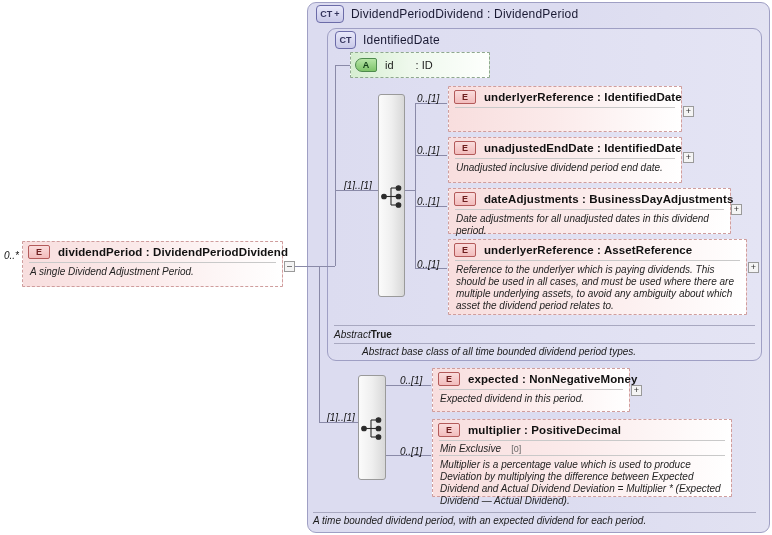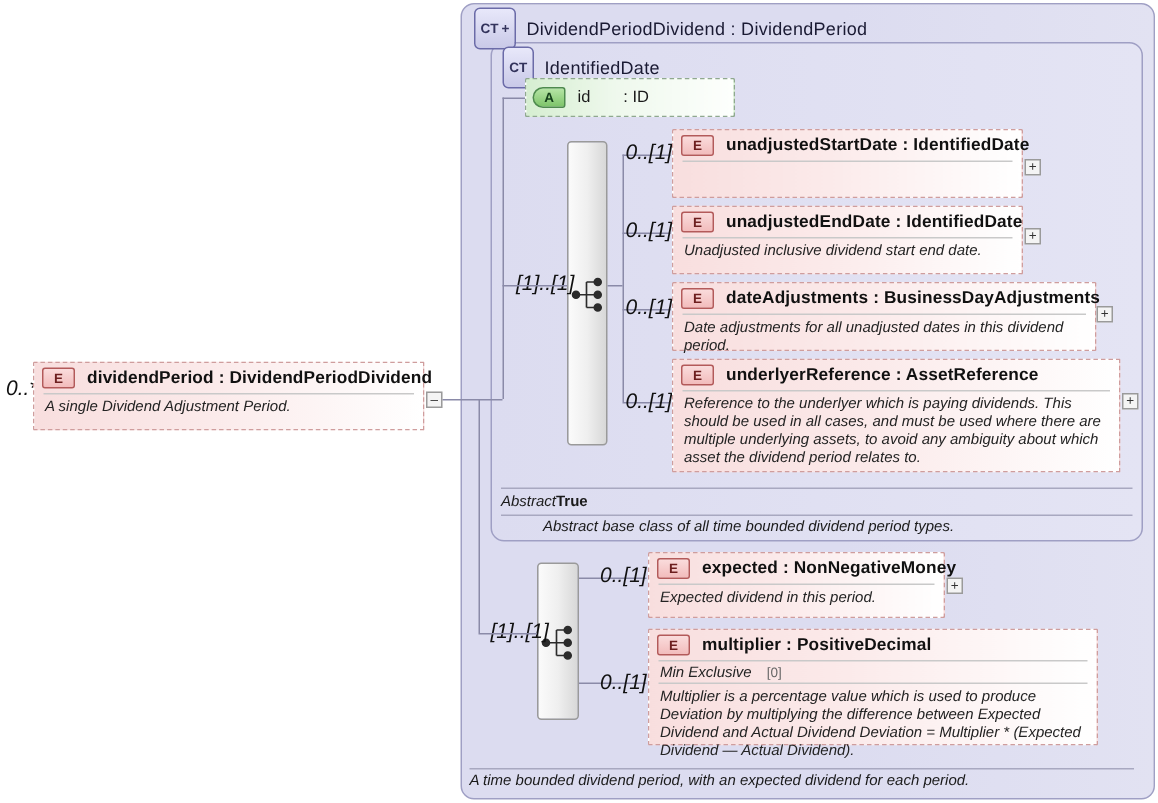--- a/index.html
+++ b/index.html
@@ -26,21 +26,21 @@
     left:327px;top:28px;width:435px;height:333px;
     background:linear-gradient(to right,#dcdcf0 0%,#e4e4f4 100%);
     border:1px solid #9f9fc4;
     border-radius:9px;
     box-sizing:border-box;
   }
 
   
   .badge{
     display:inline-flex;align-items:center;justify-content:center;
-    height:28px;min-width:21px;padding:0 3px;
+    height:18px;min-width:21px;padding:0 3px;
     border:1px solid #6b6ba8;
     border-radius:4px;
     background:linear-gradient(to bottom,#e8e8fa,#c9c9e8);
     font-size:9px;font-weight:bold;color:#33335c;
     letter-spacing:0px;
     box-sizing:border-box;
   }
   .badge.plus{min-width:28px;}
   .badge .pm{font-size:9px;margin-left:2px;line-height:1;}
 
@@ -105,21 +105,21 @@
   }
   .facet{
     display:flex;align-items:baseline;gap:10px;
     padding:2px 7px 1px 7px;
     font-style:italic;font-size:10px;color:#232323;
   }
   .facet .fv{font-style:normal;color:#666;font-size:9px;}
 
   
   .card{
-    font-style:italic;font-size:14px;color:#111;white-space:nowrap;
+    font-style:italic;font-size:10px;color:#111;white-space:nowrap;
   }
 
   
   .seq{
     background:linear-gradient(to right,#fbfbfb 0%,#efefef 50%,#d8d8d8 100%);
     border:1px solid #9a9a9a;
     border-radius:3px;
     box-sizing:border-box;
   }
 
@@ -218,34 +218,34 @@
 <div class="abs ln lnh" style="left:405px;top:190px;width:10px;"></div>
 <div class="abs ln lnh" style="left:415px;top:103px;width:32px;"></div>
 <div class="abs ln lnh" style="left:415px;top:155px;width:32px;"></div>
 <div class="abs ln lnh" style="left:415px;top:206px;width:32px;"></div>
 <div class="abs ln lnh" style="left:415px;top:268px;width:32px;"></div>
 
 <div class="abs card" style="left:417px;top:93px;">0..[1]</div>
 <div class="abs ebox" style="left:448px;top:86px;width:234px;height:46px;">
   <div class="hdr">
     <span class="e-badge">E</span>
-    <span class="label">unadjustedStartDate : IdentifiedDate</span>
+    <span class="label">underlyerReference : IdentifiedDate</span>
   </div>
   <div class="sep"></div>
 </div>
 <div class="abs pmbox" style="left:683px;top:106px;">+</div>
 
 <div class="abs card" style="left:417px;top:145px;">0..[1]</div>
 <div class="abs ebox" style="left:448px;top:137px;width:234px;height:46px;">
   <div class="hdr">
     <span class="e-badge">E</span>
     <span class="label">unadjustedEndDate : IdentifiedDate</span>
   </div>
   <div class="sep"></div>
-  <div class="desc">Unadjusted inclusive dividend start end date.</div>
+  <div class="desc">Unadjusted inclusive dividend period end date.</div>
 </div>
 <div class="abs pmbox" style="left:683px;top:152px;">+</div>
 
 <div class="abs card" style="left:417px;top:196px;">0..[1]</div>
 <div class="abs ebox" style="left:448px;top:188px;width:283px;height:46px;">
   <div class="hdr">
     <span class="e-badge">E</span>
     <span class="label">dateAdjustments : BusinessDayAdjustments</span>
   </div>
   <div class="sep"></div>

